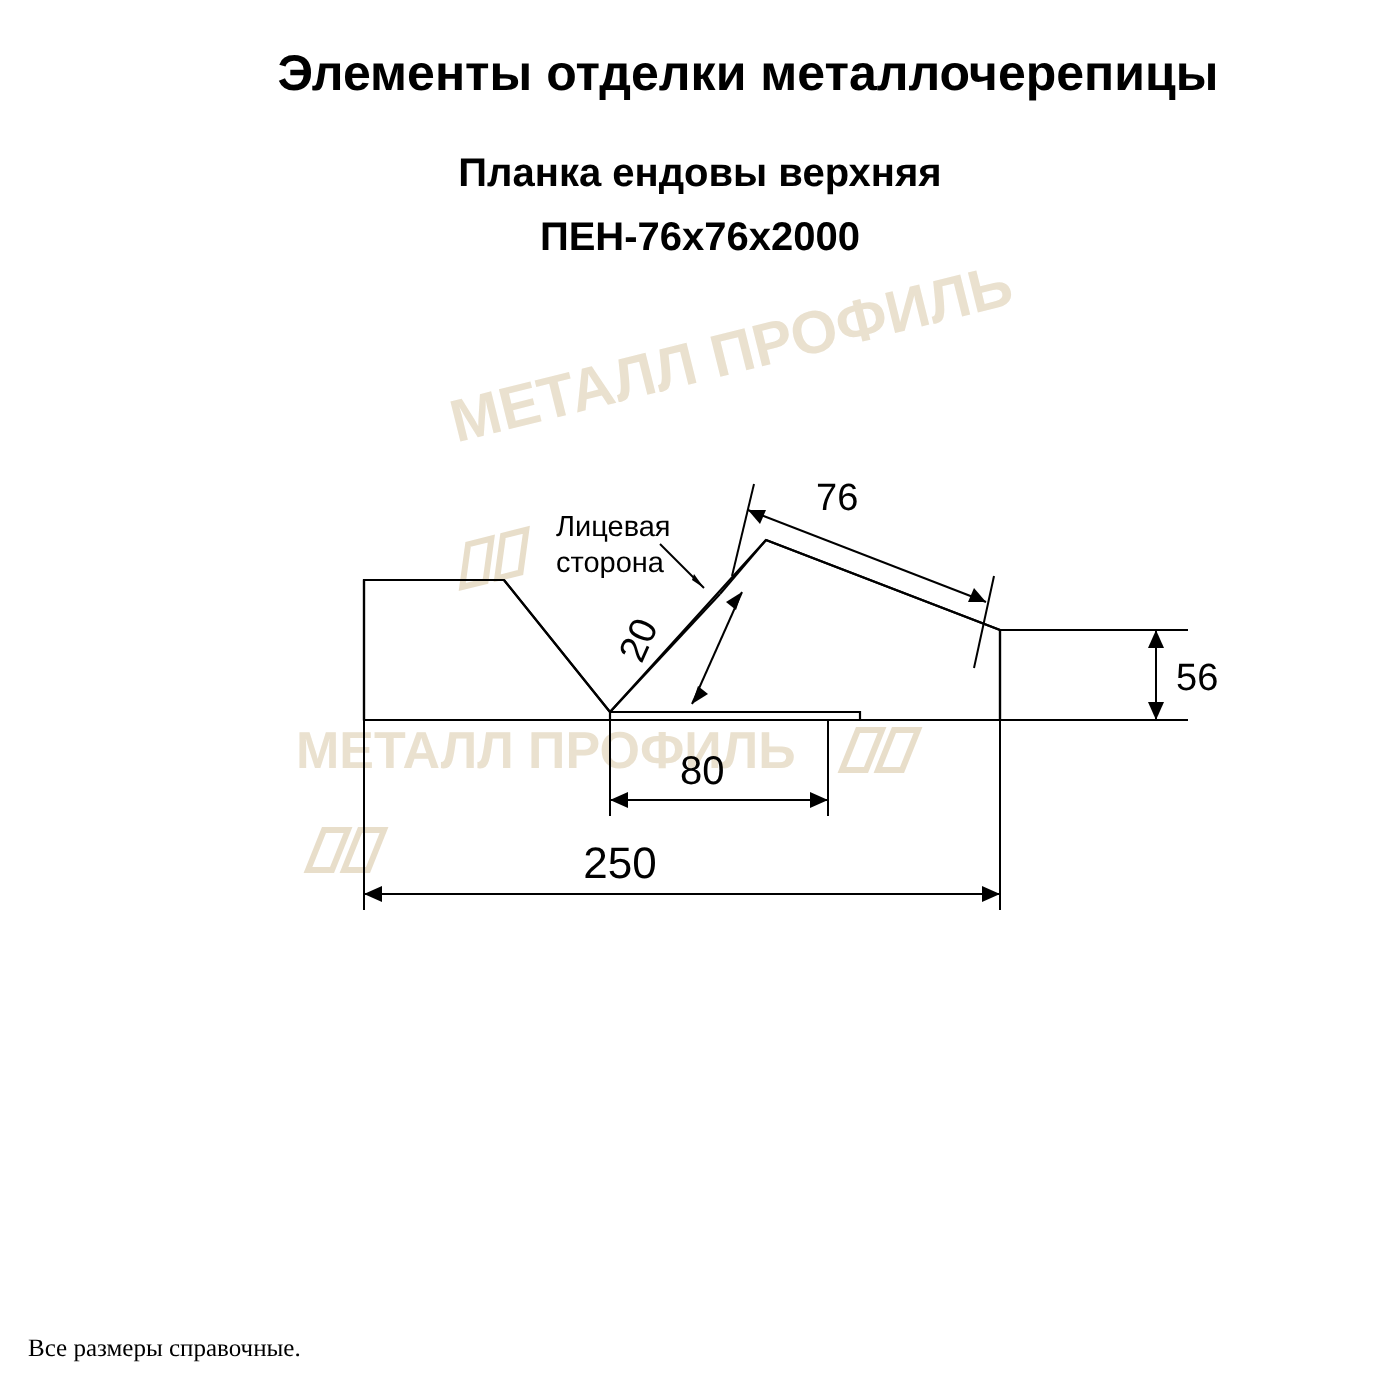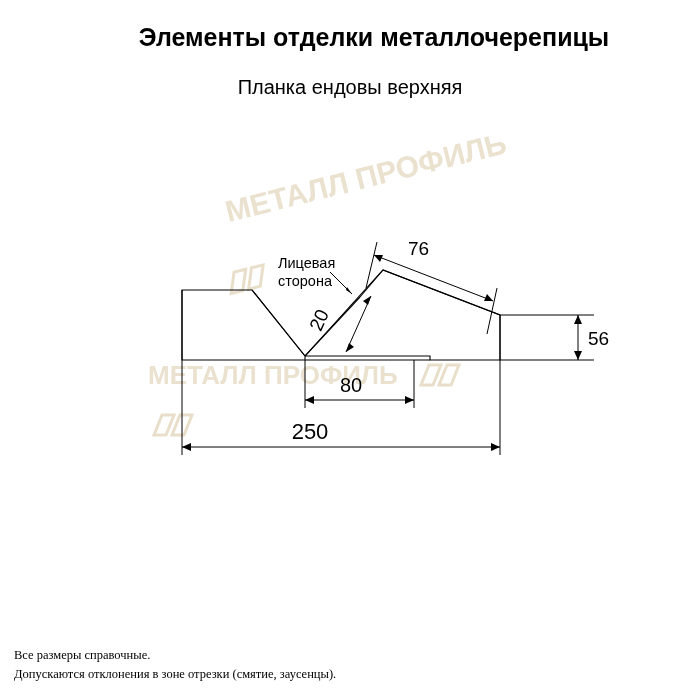--- a/index.html
+++ b/index.html
@@ -30,21 +30,21 @@
   .main-title {
     font-size: 25px;
     font-weight: bold;
     letter-spacing: 0px;
     line-height: 30px;
     margin: 0;
     padding-left: 48px;
   }
   .sub-title {
     font-size: 20px;
-    font-weight: normal;
+    font-weight: bold;
     line-height: 26px;
     margin: 0;
     margin-top: 22px;
   }
   .code-title {
     font-size: 20px;
     font-weight: bold;
     line-height: 26px;
     margin: 0;
     margin-top: 6px;
@@ -99,20 +99,21 @@
   }
 </style>
 </head>
 <body>
 
 <div class="page">
 
   <div class="title-block">
     <div class="main-title">Элементы отделки металлочерепицы</div>
     <div class="sub-title">Планка ендовы верхняя</div>
+    <div class="code-title">ПЕН-76х76х2000</div>
   </div>
 
   <div class="wm wm-1">МЕТАЛЛ ПРОФИЛЬ</div>
   <div class="wm wm-2">МЕТАЛЛ ПРОФИЛЬ</div>
 
   <svg class="wm-logo" style="left:222px; top:258px;" width="60" height="40" viewBox="0 0 60 40">
     <g fill="none" stroke="#d9c9a8" stroke-width="3" opacity="0.6" transform="rotate(-14 30 20)">
       <path d="M6 30 L14 10 L26 10 L18 30 Z"></path>
       <path d="M24 30 L32 10 L44 10 L36 30 Z"></path>
     </g>
@@ -195,16 +196,15 @@
       <path d="M182 287 L500 287"></path>
     </g>
     <polygon points="182,287 191,283 191,291" fill="#000000"></polygon>
     <polygon points="500,287 491,283 491,291" fill="#000000"></polygon>
     <text x="310" y="279" font-size="22" text-anchor="middle">250</text>
 
   </svg>
 
   <div class="footer">
     <div>Все размеры справочные.</div>
-    <div>Допускаются отклонения в зоне отрезки (смятие, заусенцы).</div>
   </div>
 
 </div>
 
 </body></html>

